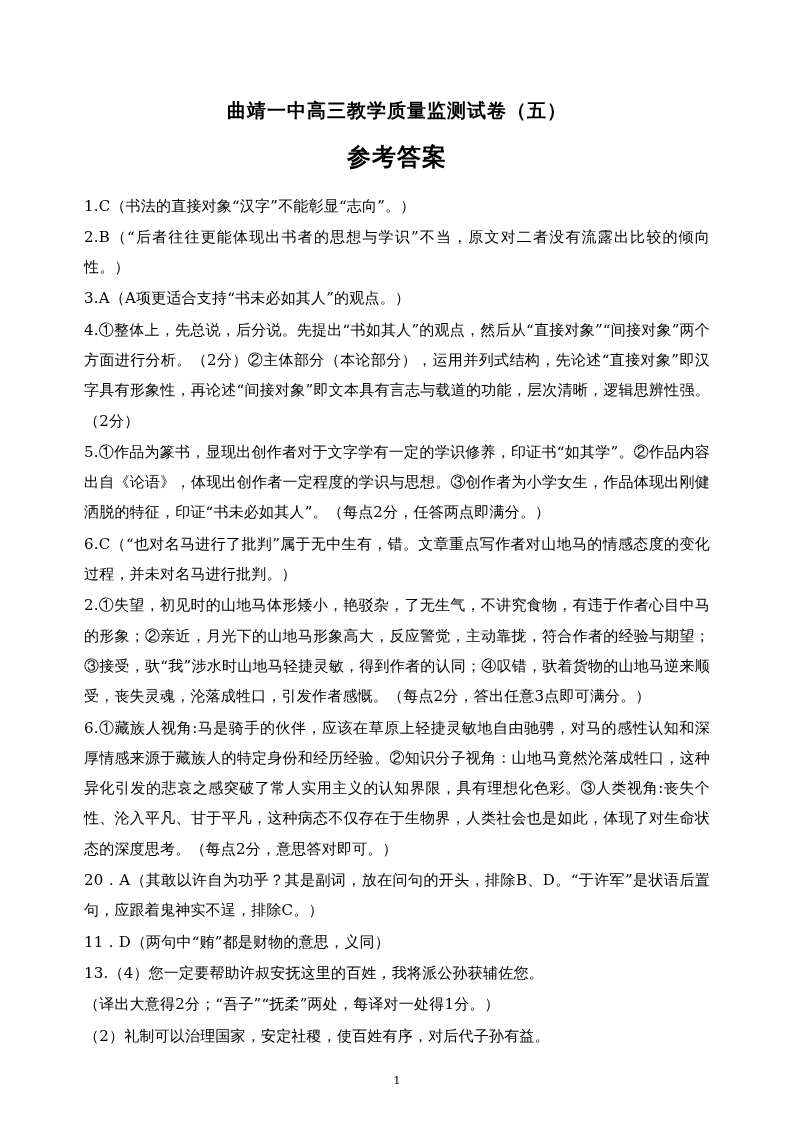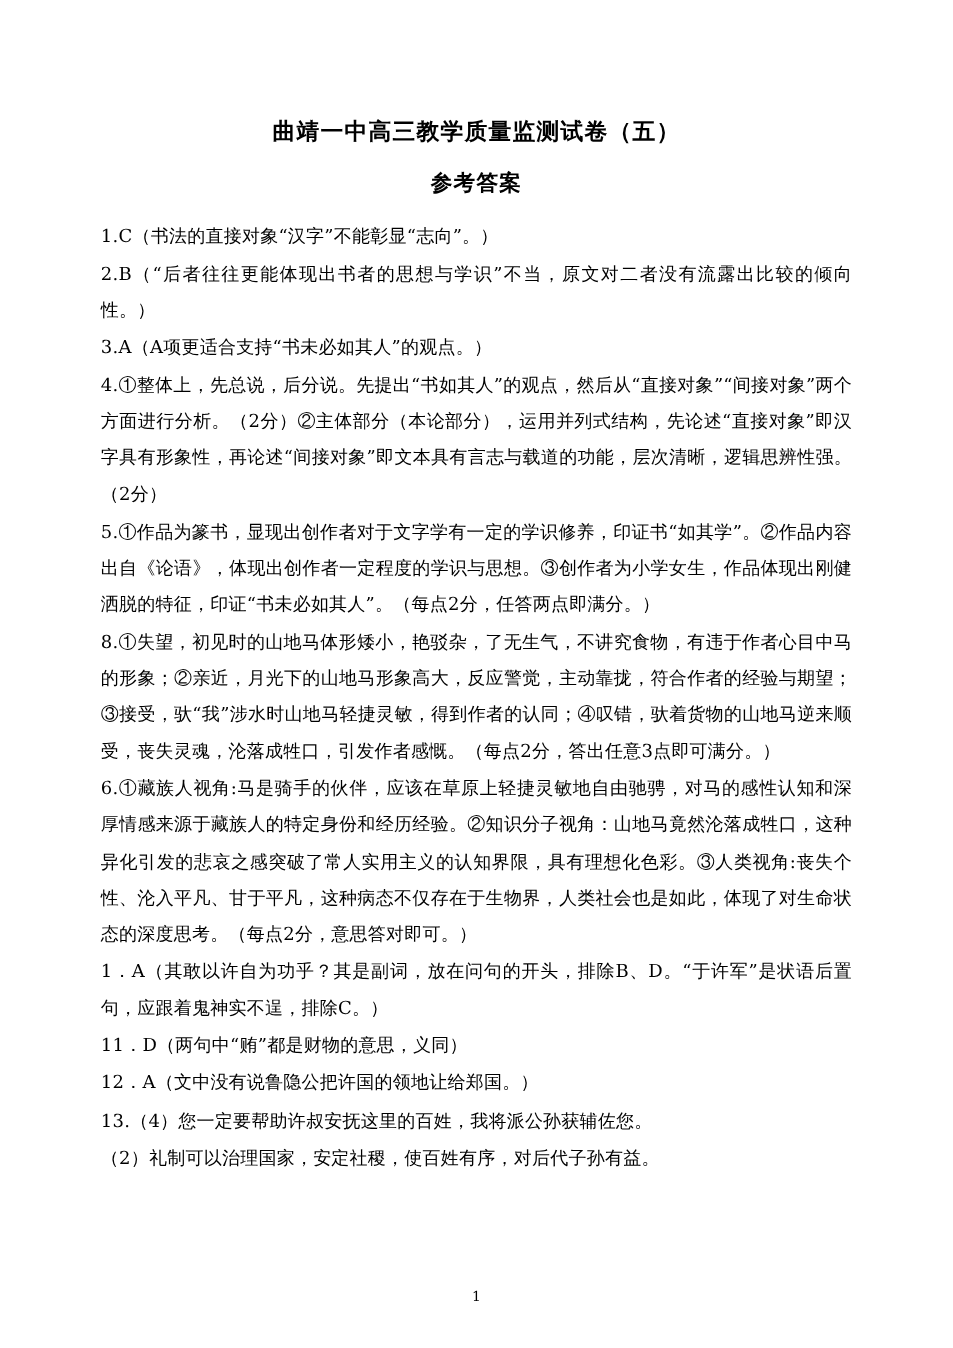--- a/index.html
+++ b/index.html
@@ -25,21 +25,21 @@
   .doc-title {
     text-align: center;
     font-size: 19px;
     font-weight: bold;
     letter-spacing: 1px;
     margin: 0 0 14px 0;
     line-height: 1.5;
   }
   .doc-subtitle {
     text-align: center;
-    font-size: 18px;
+    font-size: 24px;
     font-weight: bold;
     letter-spacing: 1px;
     margin: 0 0 16px 0;
     line-height: 1.5;
   }
   .para {
     font-size: 15px;
     line-height: 2.02;
     text-align: justify;
     text-justify: inter-ideograph;
@@ -61,22 +61,23 @@
 
 <div class="page">
   <h1 class="doc-title">曲靖一中高三教学质量监测试卷（五）</h1>
   <h2 class="doc-subtitle">参考答案</h2>
 
   <p class="para">1.C（书法的直接对象“汉字”不能彰显“志向”。）</p>
   <p class="para">2.B（“后者往往更能体现出书者的思想与学识”不当，原文对二者没有流露出比较的倾向性。）</p>
   <p class="para">3.A（A项更适合支持“书未必如其人”的观点。）</p>
   <p class="para">4.①整体上，先总说，后分说。先提出“书如其人”的观点，然后从“直接对象”“间接对象”两个方面进行分析。（2分）②主体部分（本论部分），运用并列式结构，先论述“直接对象”即汉字具有形象性，再论述“间接对象”即文本具有言志与载道的功能，层次清晰，逻辑思辨性强。（2分）</p>
   <p class="para">5.①作品为篆书，显现出创作者对于文字学有一定的学识修养，印证书“如其学”。②作品内容出自《论语》，体现出创作者一定程度的学识与思想。③创作者为小学女生，作品体现出刚健洒脱的特征，印证“书未必如其人”。（每点2分，任答两点即满分。）</p>
-  <p class="para">8.①失望，初见时的山地马体形矮小，艳驳杂，了无生气，不讲究食物，有违于作者心目中马的形象；②亲近，月光下的山地马形象高大，反应警觉，主动靠拢，符合作者的经验与期望；③接受，驮“我”涉水时山地马轻捷灵敏，得到作者的认同；④叹错，驮着货物的山地马逆来顺受，丧失灵魂，沦落成牲口，引发作者感慨。（每点2分，答出任意3点即可满分。）</p>
+  <p class="para">6.C（“也对名马进行了批判”属于无中生有，错。文章重点写作者对山地马的情感态度的变化过程，并未对名马进行批判。）</p>
+  <p class="para">2.①失望，初见时的山地马体形矮小，艳驳杂，了无生气，不讲究食物，有违于作者心目中马的形象；②亲近，月光下的山地马形象高大，反应警觉，主动靠拢，符合作者的经验与期望；③接受，驮“我”涉水时山地马轻捷灵敏，得到作者的认同；④叹错，驮着货物的山地马逆来顺受，丧失灵魂，沦落成牲口，引发作者感慨。（每点2分，答出任意3点即可满分。）</p>
   <p class="para">6.①藏族人视角:马是骑手的伙伴，应该在草原上轻捷灵敏地自由驰骋，对马的感性认知和深厚情感来源于藏族人的特定身份和经历经验。②知识分子视角：山地马竟然沦落成牲口，这种异化引发的悲哀之感突破了常人实用主义的认知界限，具有理想化色彩。③人类视角:丧失个性、沦入平凡、甘于平凡，这种病态不仅存在于生物界，人类社会也是如此，体现了对生命状态的深度思考。（每点2分，意思答对即可。）</p>
-  <p class="para">1．A（其敢以许自为功乎？其是副词，放在问句的开头，排除B、D。“于许军”是状语后置句，应跟着鬼神实不逞，排除C。）</p>
+  <p class="para">20．A（其敢以许自为功乎？其是副词，放在问句的开头，排除B、D。“于许军”是状语后置句，应跟着鬼神实不逞，排除C。）</p>
   <p class="para">11．D（两句中“贿”都是财物的意思，义同）</p>
-  <p class="para">12．A（文中没有说鲁隐公把许国的领地让给郑国。）</p>
   <p class="para">13.（4）您一定要帮助许叔安抚这里的百姓，我将派公孙获辅佐您。</p>
+  <p class="para">（译出大意得2分；“吾子”“抚柔”两处，每译对一处得1分。）</p>
   <p class="para">（2）礼制可以治理国家，安定社稷，使百姓有序，对后代子孙有益。</p>
 
   <div class="page-number">1</div>
 </div>
 
 </body></html>

